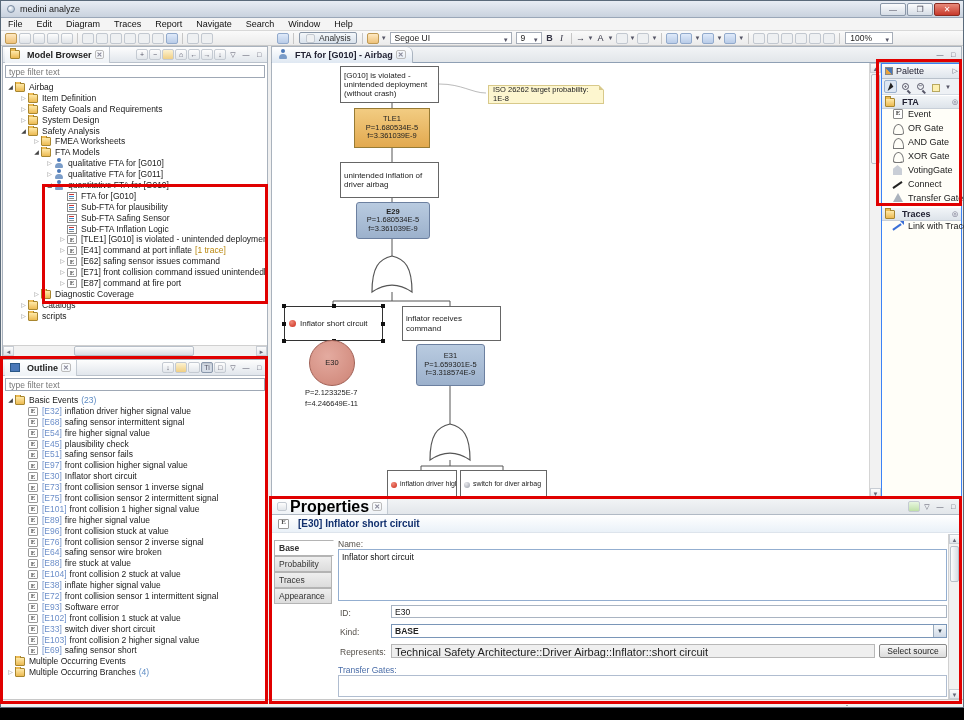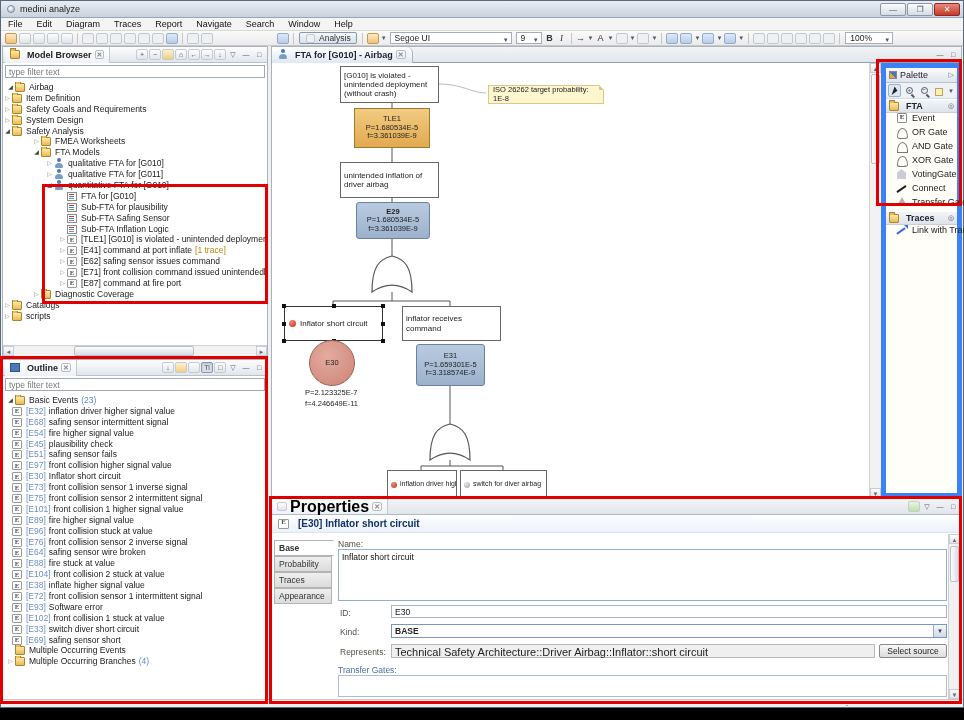--- a/index.html
+++ b/index.html
@@ -51,21 +51,21 @@
   .chip{width:12px;height:11px;border-radius:2px;background:linear-gradient(#fdfdfd,#e2e6eb);
     border:1px solid #c4cad2;font-size:7px;line-height:10px;text-align:center;color:#556;flex:none}
   .chip.noborder{border-color:transparent;background:none}
   .chip.pressed{background:#d7dee8;border-color:#8a98ac;box-shadow:inset 0 1px 2px #0002}
   .filter{display:block;width:calc(100% - 4px);margin:2px;height:13px;border:1px solid #9fa8b5;
     font-size:8.5px;color:#777;padding:0 3px;font-family:"Liberation Sans",sans-serif;background:#fff}
 
   
   .tree{position:absolute;left:0;right:0;overflow:hidden;background:#fff;padding-top:1px}
   .trow{display:flex;align-items:center;height:10.9px;line-height:10.9px;font-size:8.5px;color:#1a1a1a;white-space:nowrap;overflow:hidden}
-  .trow[data-level="0"]{padding-left:3px}.trow[data-level="1"]{}
+  .trow[data-level="0"]{padding-left:3px}.trow[data-level="1"]{padding-left:16px}
   .trow[data-level="2"]{padding-left:29px}.trow[data-level="3"]{padding-left:42px}
   .trow[data-level="4"]{padding-left:55px}
   .texp{width:9px;flex:none;font-size:6px;color:#888;text-align:center}
   .texp[data-exp="closed"]::before{content:"▷"}
   .texp[data-exp="open"]::before{content:"◢";color:#444}
   .ticon{width:10px;height:9px;position:relative;flex:none;margin-right:4px}
   [data-icon="folder"]{background:linear-gradient(#ffe9a8,#ecba52);border:1px solid #a8862f;border-radius:1px}
   [data-icon="folder"]::before{content:"";position:absolute;top:-3px;left:-1px;width:4px;height:2px;
     background:#ecba52;border:1px solid #a8862f;border-bottom:none}
   [data-icon="fta"]::before{content:"";position:absolute;left:3px;top:-1px;width:4px;height:4px;border-radius:50%;background:#4a78b8}
@@ -106,21 +106,21 @@
   .hdl{position:absolute;width:4px;height:4px;background:#111}
   .dot{width:7px;height:7px;border-radius:50%;background:radial-gradient(circle at 35% 30%,#f08a7a,#cc2a1a);flex:none}
   .dot.small{width:6px;height:6px}
   .dot.gray{background:radial-gradient(circle at 35% 30%,#e8e8ec,#9aa0aa)}
   .plabel{position:absolute;font-size:7.5px;color:#222;line-height:1.4;white-space:nowrap}
   .vscroll{position:absolute;right:0;top:0;bottom:0;width:12px;background:#f2f2f2;border-left:1px solid #d5d5d5}
   .vscroll .sarr{width:11px}
   .vthumb{position:absolute;left:1px;top:11px;width:9px;height:90px;background:linear-gradient(90deg,#fdfdfd,#d7dde5);border:1px solid #b7bfc9;border-radius:2px}
 
   
-  .palette{position:absolute;left:880px;top:62px;width:81px;height:435px;background:#fffef8;border:5px solid #3b82f6;font-size:9px}
+  .palette{position:absolute;left:880px;top:62px;width:81px;height:435px;background:#fffef8;border:1px solid #3b82f6;font-size:9px}
   .phead{height:15px;background:linear-gradient(#fafbfc,#dfe5ec);border-bottom:1px solid #b9c1cb;
     display:flex;align-items:center;gap:3px;padding:0 3px;color:#223}
   .puzzle{width:8px;height:8px;background:linear-gradient(45deg,#e8a33d 50%,#4a78b8 50%);border:1px solid #888;flex:none}
   .ptools{height:16px;background:#eef1f5;border-bottom:1px solid #d4dae2;display:flex;align-items:center;gap:2px;padding:0 2px}
   .ptool{width:13px;height:13px;position:relative;border:1px solid transparent;border-radius:2px}
   .ptool.sel{background:#dde6f2;border-color:#9ab0cc}
   .cursor-shape{position:absolute;left:4px;top:2px;width:0;height:0;border-left:4px solid #222;
     border-top:3px solid transparent;border-bottom:6px solid transparent;transform:rotate(20deg)}
   .mag{position:absolute;left:2px;top:2px;width:7px;height:7px;border:1.5px solid #556;border-radius:50%;font-size:6px;
     line-height:5px;text-align:center;color:#556;font-weight:700}
@@ -615,20 +615,27 @@
           <div class="trow" data-level="1">
           <span class="texp" data-exp="none"></span>
           <span class="ticon" data-icon="event"></span>
           <span class="tid">[E33]</span>
           <span class="tlabel">switch diver short circuit</span>
 
         </div>
           <div class="trow" data-level="1">
           <span class="texp" data-exp="none"></span>
           <span class="ticon" data-icon="event"></span>
+          <span class="tid">[E103]</span>
+          <span class="tlabel">front collision 2 higher signal value</span>
+
+        </div>
+          <div class="trow" data-level="1">
+          <span class="texp" data-exp="none"></span>
+          <span class="ticon" data-icon="event"></span>
           <span class="tid">[E69]</span>
           <span class="tlabel">safing sensor short</span>
 
         </div>
           <div class="trow" data-level="0">
           <span class="texp" data-exp="none"></span>
           <span class="ticon" data-icon="folder"></span>
 
           <span class="tlabel">Multiple Occurring Events</span>
 

